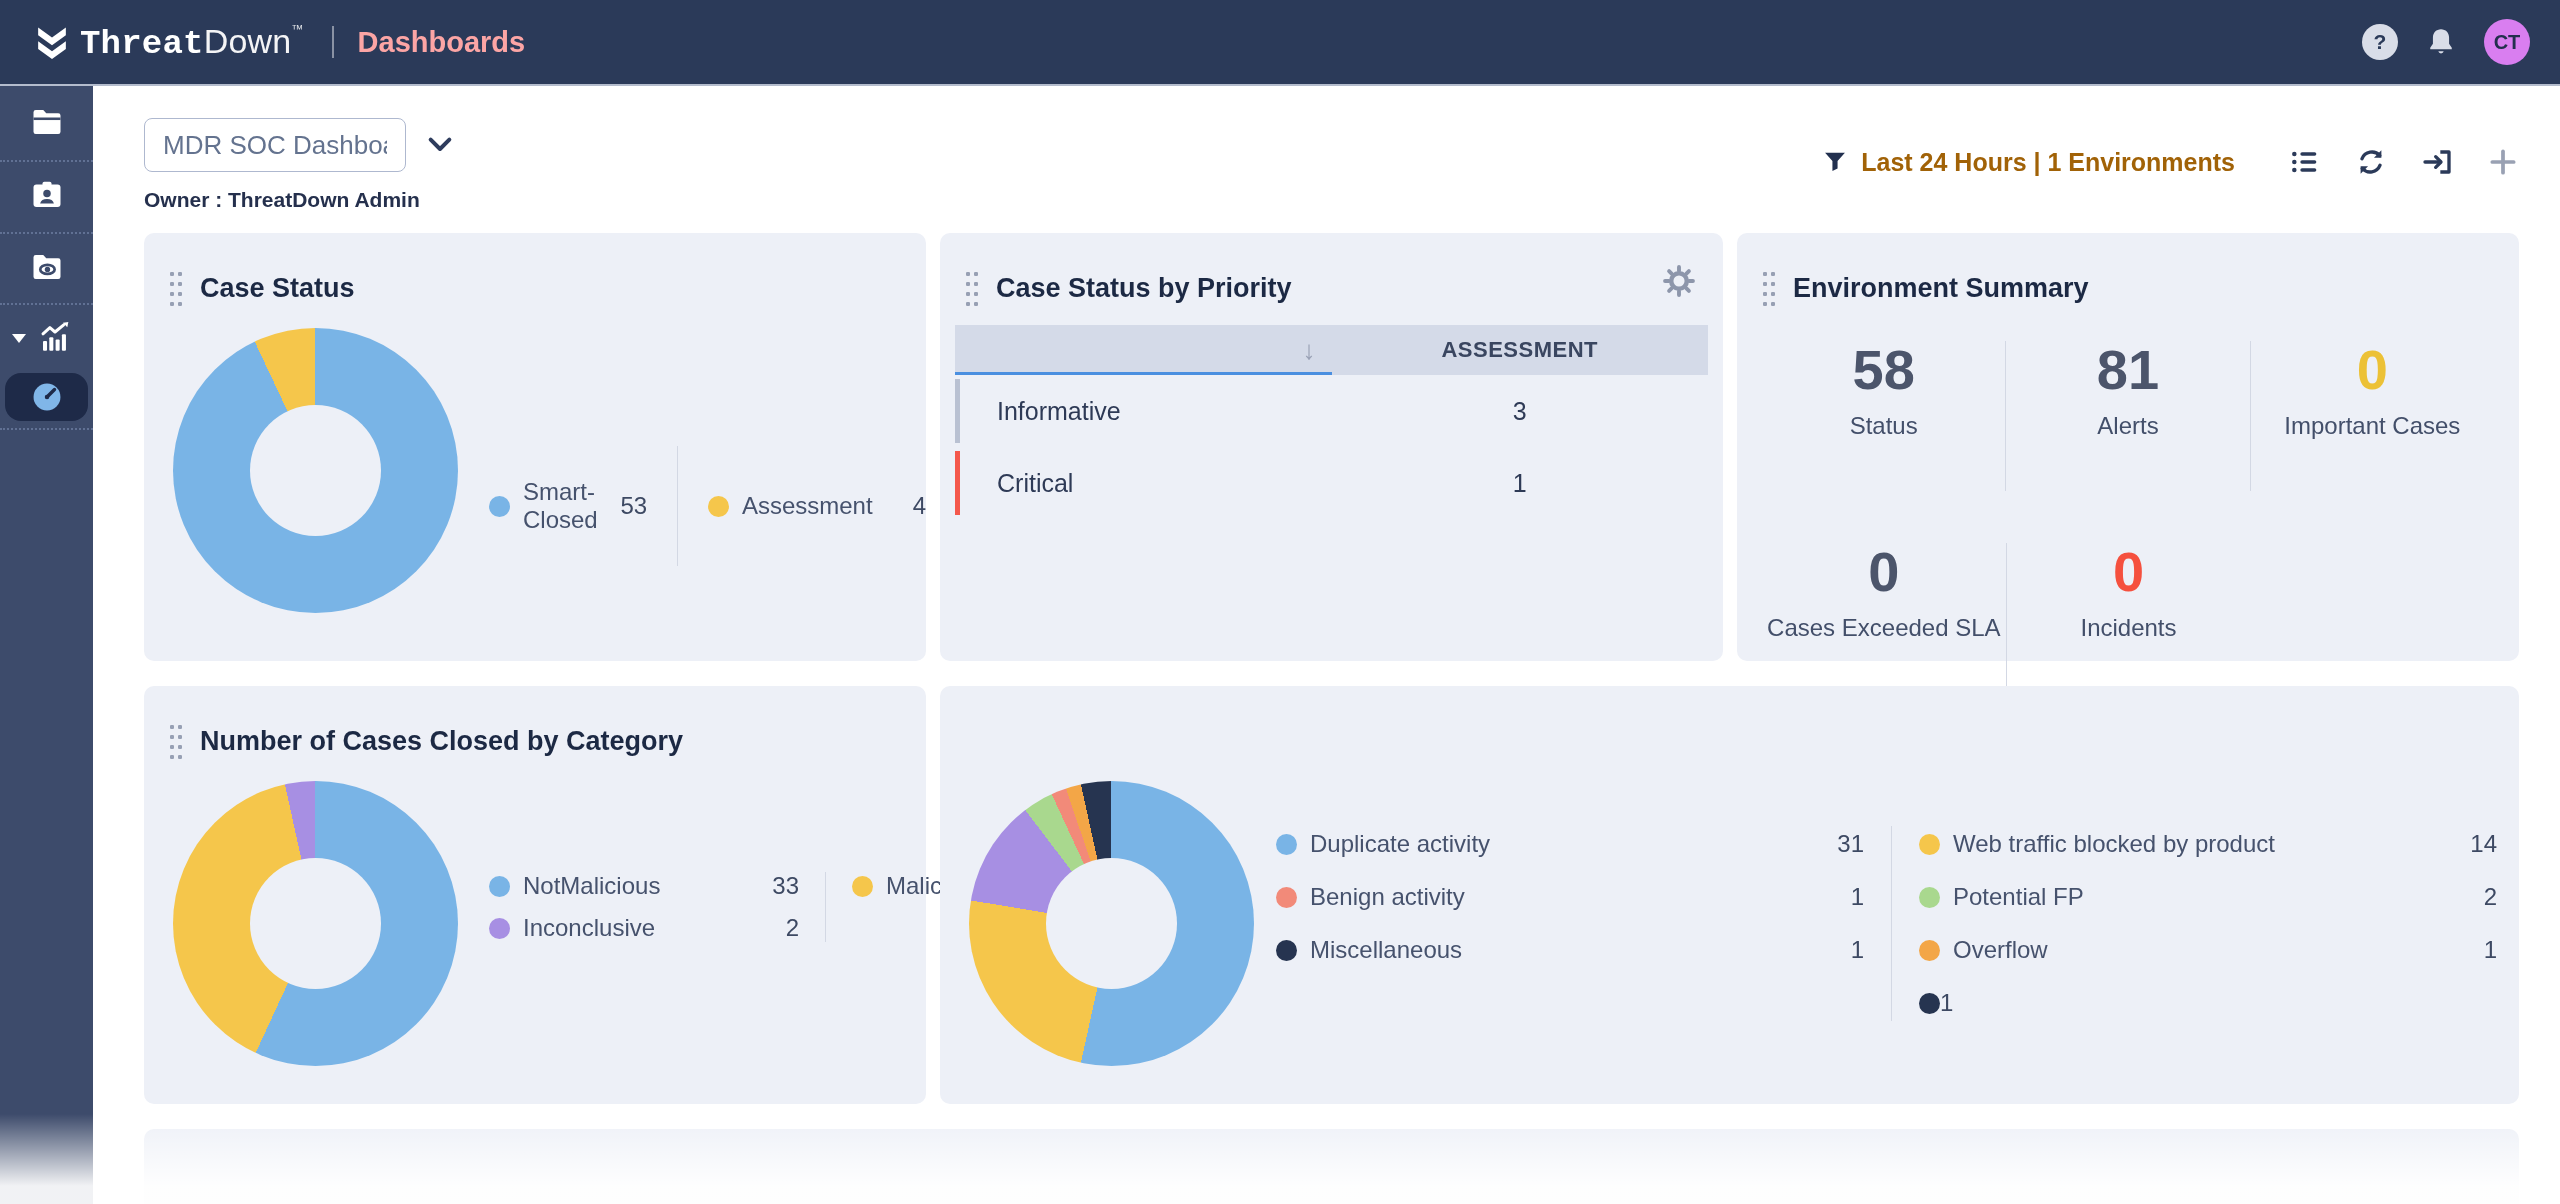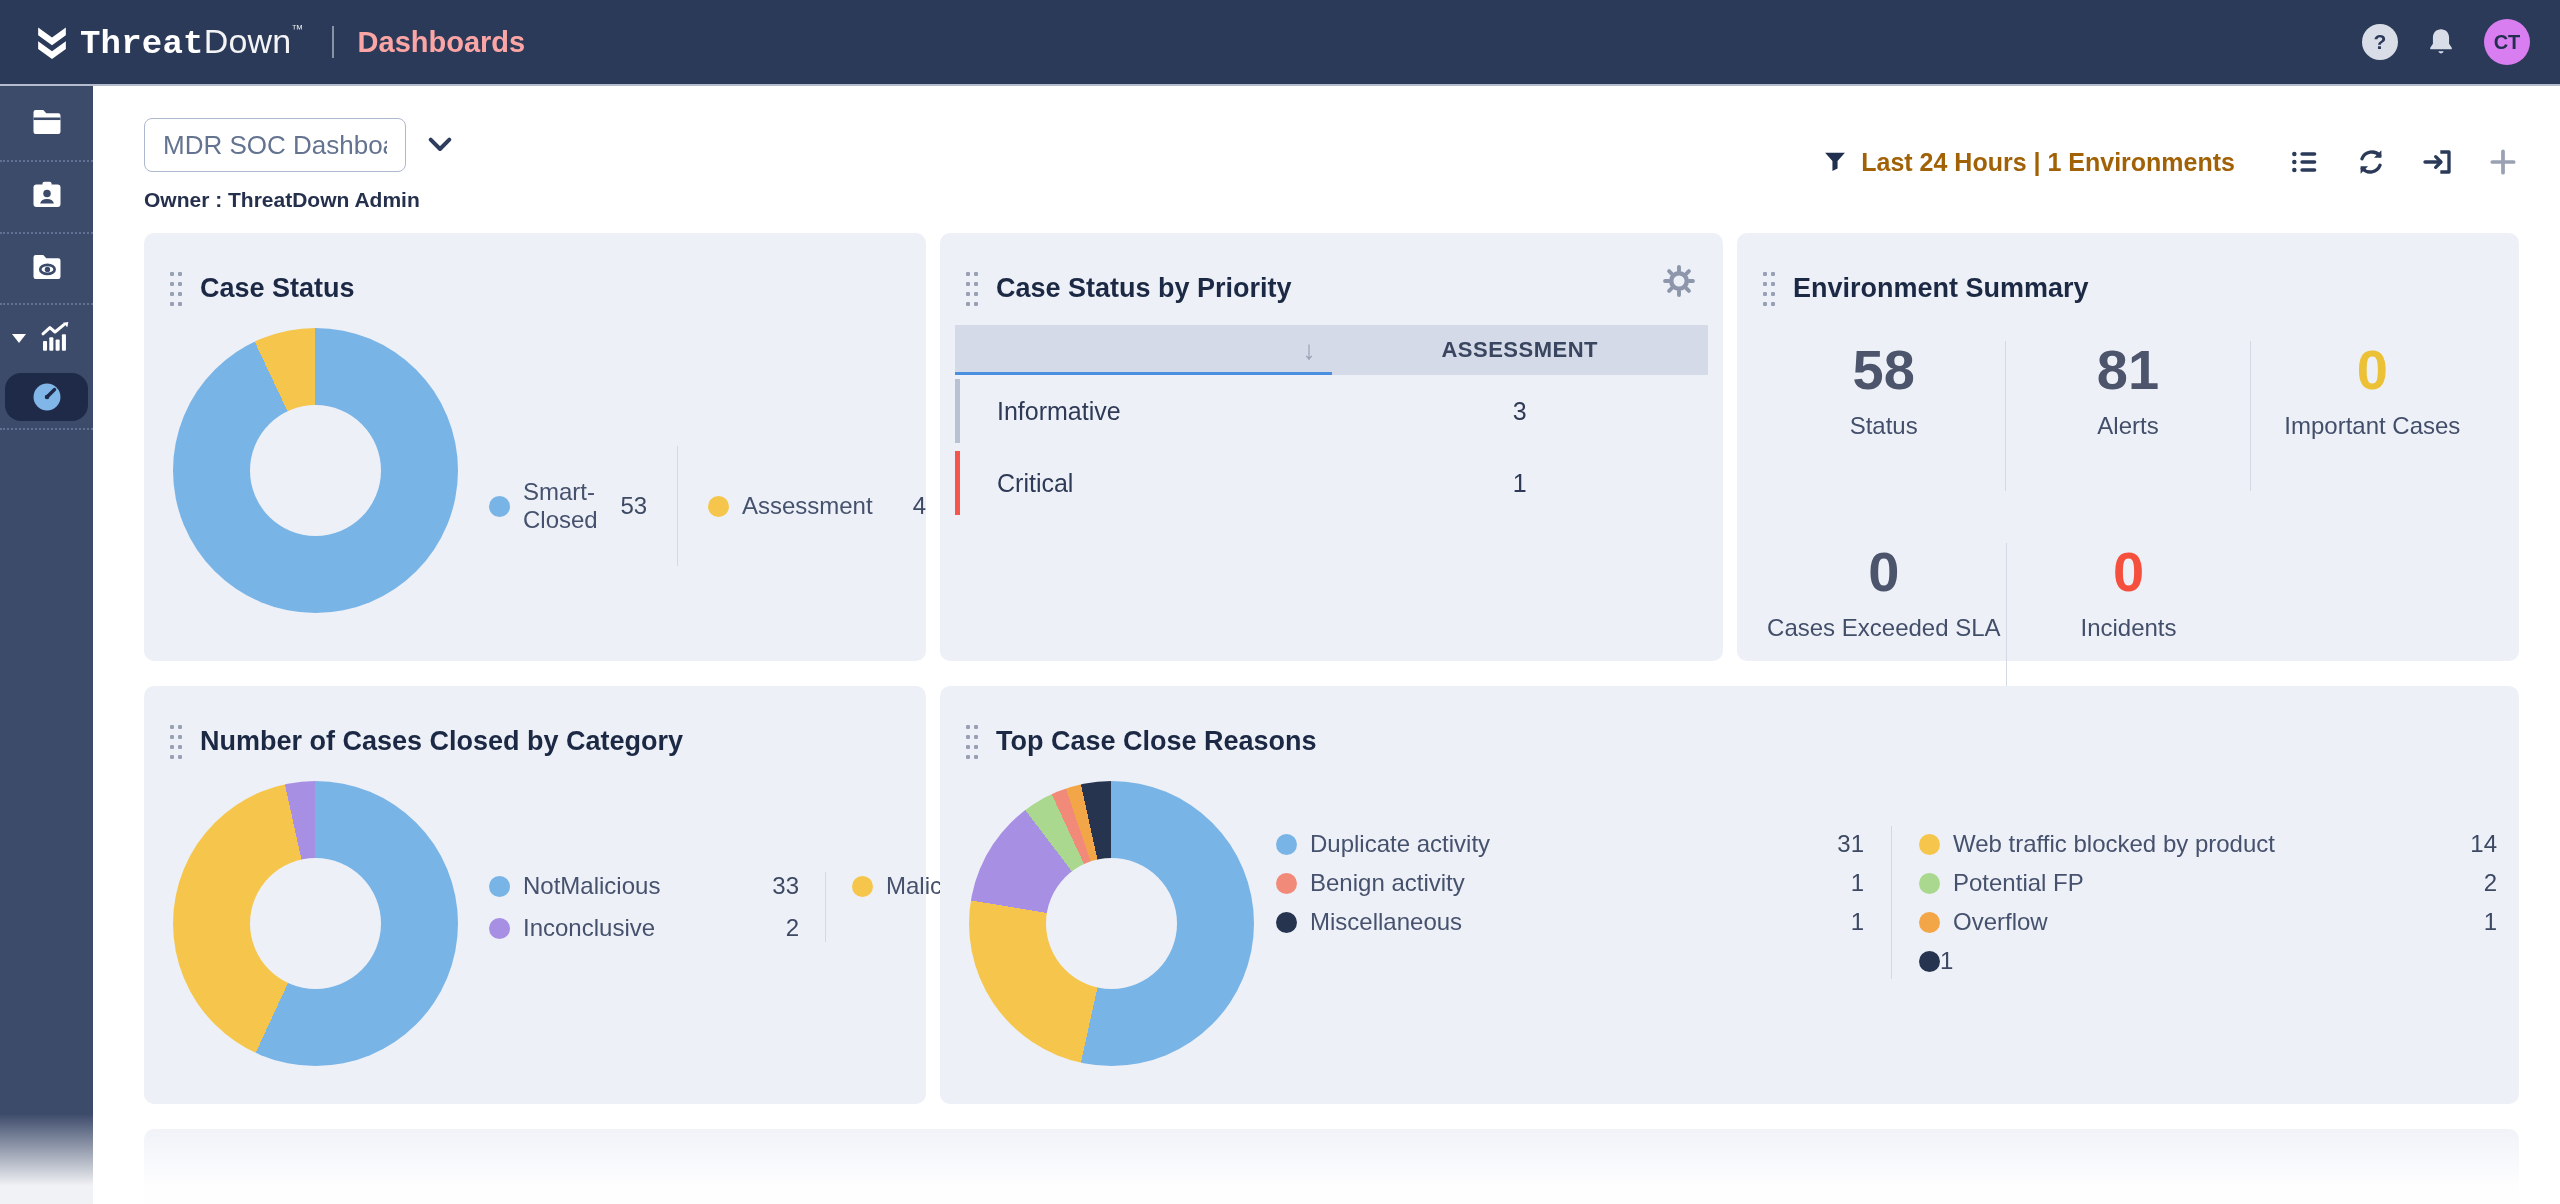--- a/index.html
+++ b/index.html
@@ -81,21 +81,21 @@
 
   .cs-legend { position:absolute; left:345px; top:212px; display:flex; align-items:center; height:60px;margin-top:31px; }
   .cs-legend .legend-divider { height:120px; align-self:center; margin:0 30px; }
 
   .cat-legend { position:absolute; left:345px; top:186px; display:flex; }
   .cat-col1 { display:flex; flex-direction:column; gap:14px; width:310px; }
   .cat-col2 { width:280px; }
   .cat-legend .legend-divider { margin:0 26px; }
 
   .tr-legend { position:absolute; left:336px; top:140px; display:flex; }
-  .tr-col { display:flex; flex-direction:column; gap:3px; }
+  .tr-col { display:flex; flex-direction:column; gap:17px; }
   .tr-col1 { width:588px; }
   .tr-col2 { width:578px; }
   .tr-legend .legend-divider { margin:0 27px; }
   .tr-legend .legend-item { height:36px; }
 
   
   .tbl { position:absolute; left:15px; right:15px; top:92px; }
   .tbl-head { position:relative; height:50px; background:#d4dae8; display:flex; align-items:center; }
   .tbl-head .c1 { position:relative; width:50%; height:100%; display:flex; align-items:center; justify-content:flex-end; padding-right:16px; }
   .sort-arrow { font-size:26px; color:#9aa2b6; }
@@ -369,24 +369,20 @@
             <div class="legend-item">
               <span class="legend-dot" style="background: rgb(245, 198, 75);"></span>
               <span class="lab">Malicious</span>
               <span class="val">23</span>
             </div>
           </div>
         </div>
       </div>
 
       <div class="card card-span2">
-        <div class="card-head">
-          <div class="drag"></div>
-          <div class="card-title">Top Case Close Reasons</div>
-        </div>
         <div class="donut" style="background: conic-gradient(rgb(121, 180, 230) 0deg, rgb(121, 180, 230) 192.414deg, rgb(245, 198, 75) 192.414deg, rgb(245, 198, 75) 279.31deg, rgb(167, 143, 227) 279.31deg, rgb(167, 143, 227) 322.759deg, rgb(169, 216, 142) 322.759deg, rgb(169, 216, 142) 335.172deg, rgb(242, 138, 121) 335.172deg, rgb(242, 138, 121) 341.379deg, rgb(243, 166, 71) 341.379deg, rgb(243, 166, 71) 347.586deg, rgb(38, 52, 80) 347.586deg, rgb(38, 52, 80) 353.793deg, rgb(38, 52, 80) 353.793deg, rgb(38, 52, 80) 360deg);"></div>
         <div class="tr-legend legend-col">
           <div class="tr-col tr-col1">
             <div class="legend-item">
               <span class="legend-dot" style="background: rgb(121, 180, 230);"></span>
               <span class="lab">Duplicate activity</span>
               <span class="val">31</span>
             </div>
             <div class="legend-item">
               <span class="legend-dot" style="background: rgb(242, 138, 121);"></span>

